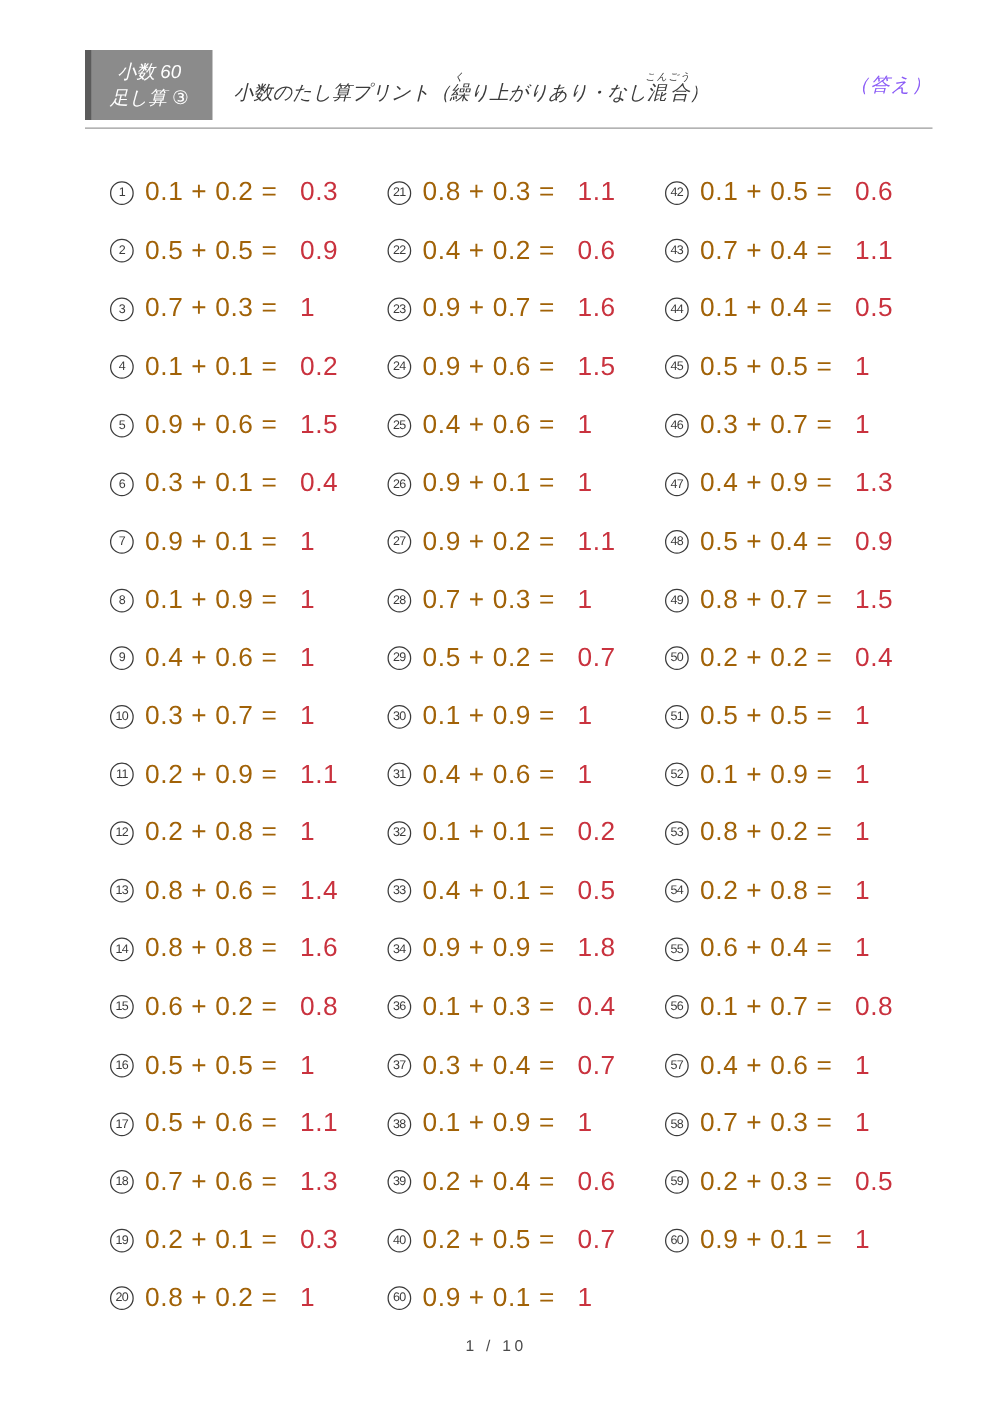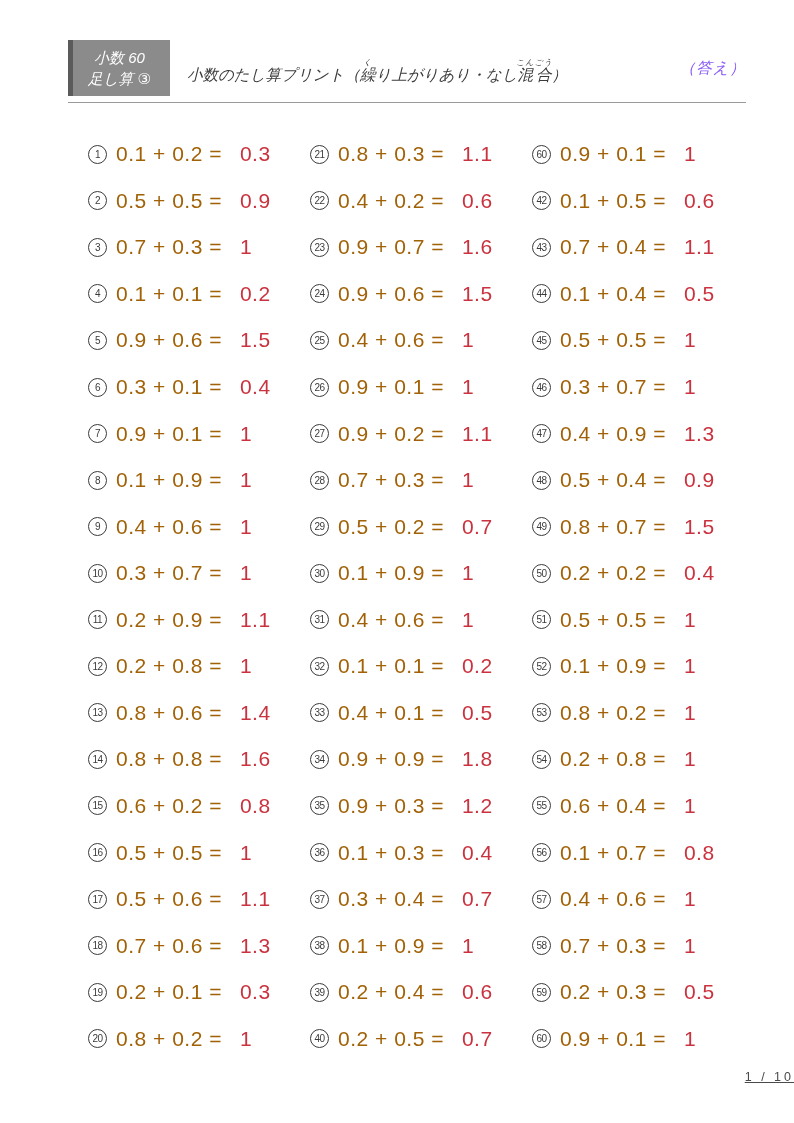--- a/index.html
+++ b/index.html
@@ -101,25 +101,24 @@
     color: #c9323e;
     margin-left: 18px;
     letter-spacing: 0.5px;
   }
   
   .footer {
     position: absolute;
     left: 0;
     right: 0;
     top: 1070px;
-    text-align: right;
+    text-align: center;
     font-size: 12.5px;
     color: #4a4a4a;
     letter-spacing: 3px;
-    text-decoration: underline;
   }
 </style>
 </head>
 <body>
 
 <div class="page">
 
   <div class="header">
     <div class="header-box">
       <div>小数 60</div>
@@ -296,25 +295,20 @@
         <span class="pnum">33</span>
         <span class="peq">0.4 + 0.1 =</span>
         <span class="pans">0.5</span>
       </div>
       <div class="problem">
         <span class="pnum">34</span>
         <span class="peq">0.9 + 0.9 =</span>
         <span class="pans">1.8</span>
       </div>
       <div class="problem">
-        <span class="pnum">35</span>
-        <span class="peq">0.9 + 0.3 =</span>
-        <span class="pans">1.2</span>
-      </div>
-      <div class="problem">
         <span class="pnum">36</span>
         <span class="peq">0.1 + 0.3 =</span>
         <span class="pans">0.4</span>
       </div>
       <div class="problem">
         <span class="pnum">37</span>
         <span class="peq">0.3 + 0.4 =</span>
         <span class="pans">0.7</span>
       </div>
       <div class="problem">

